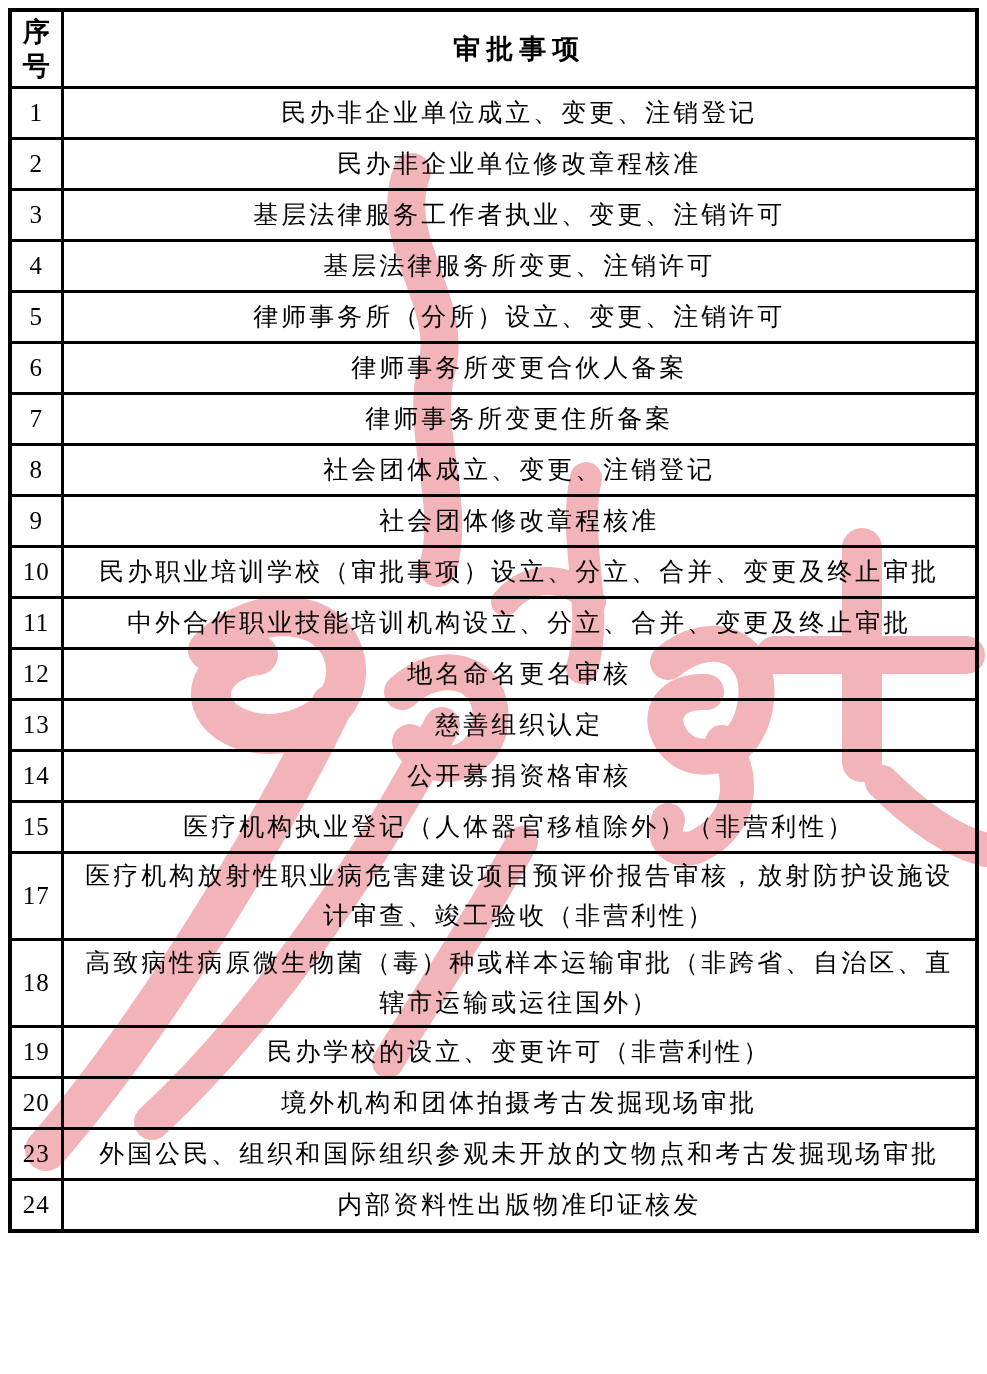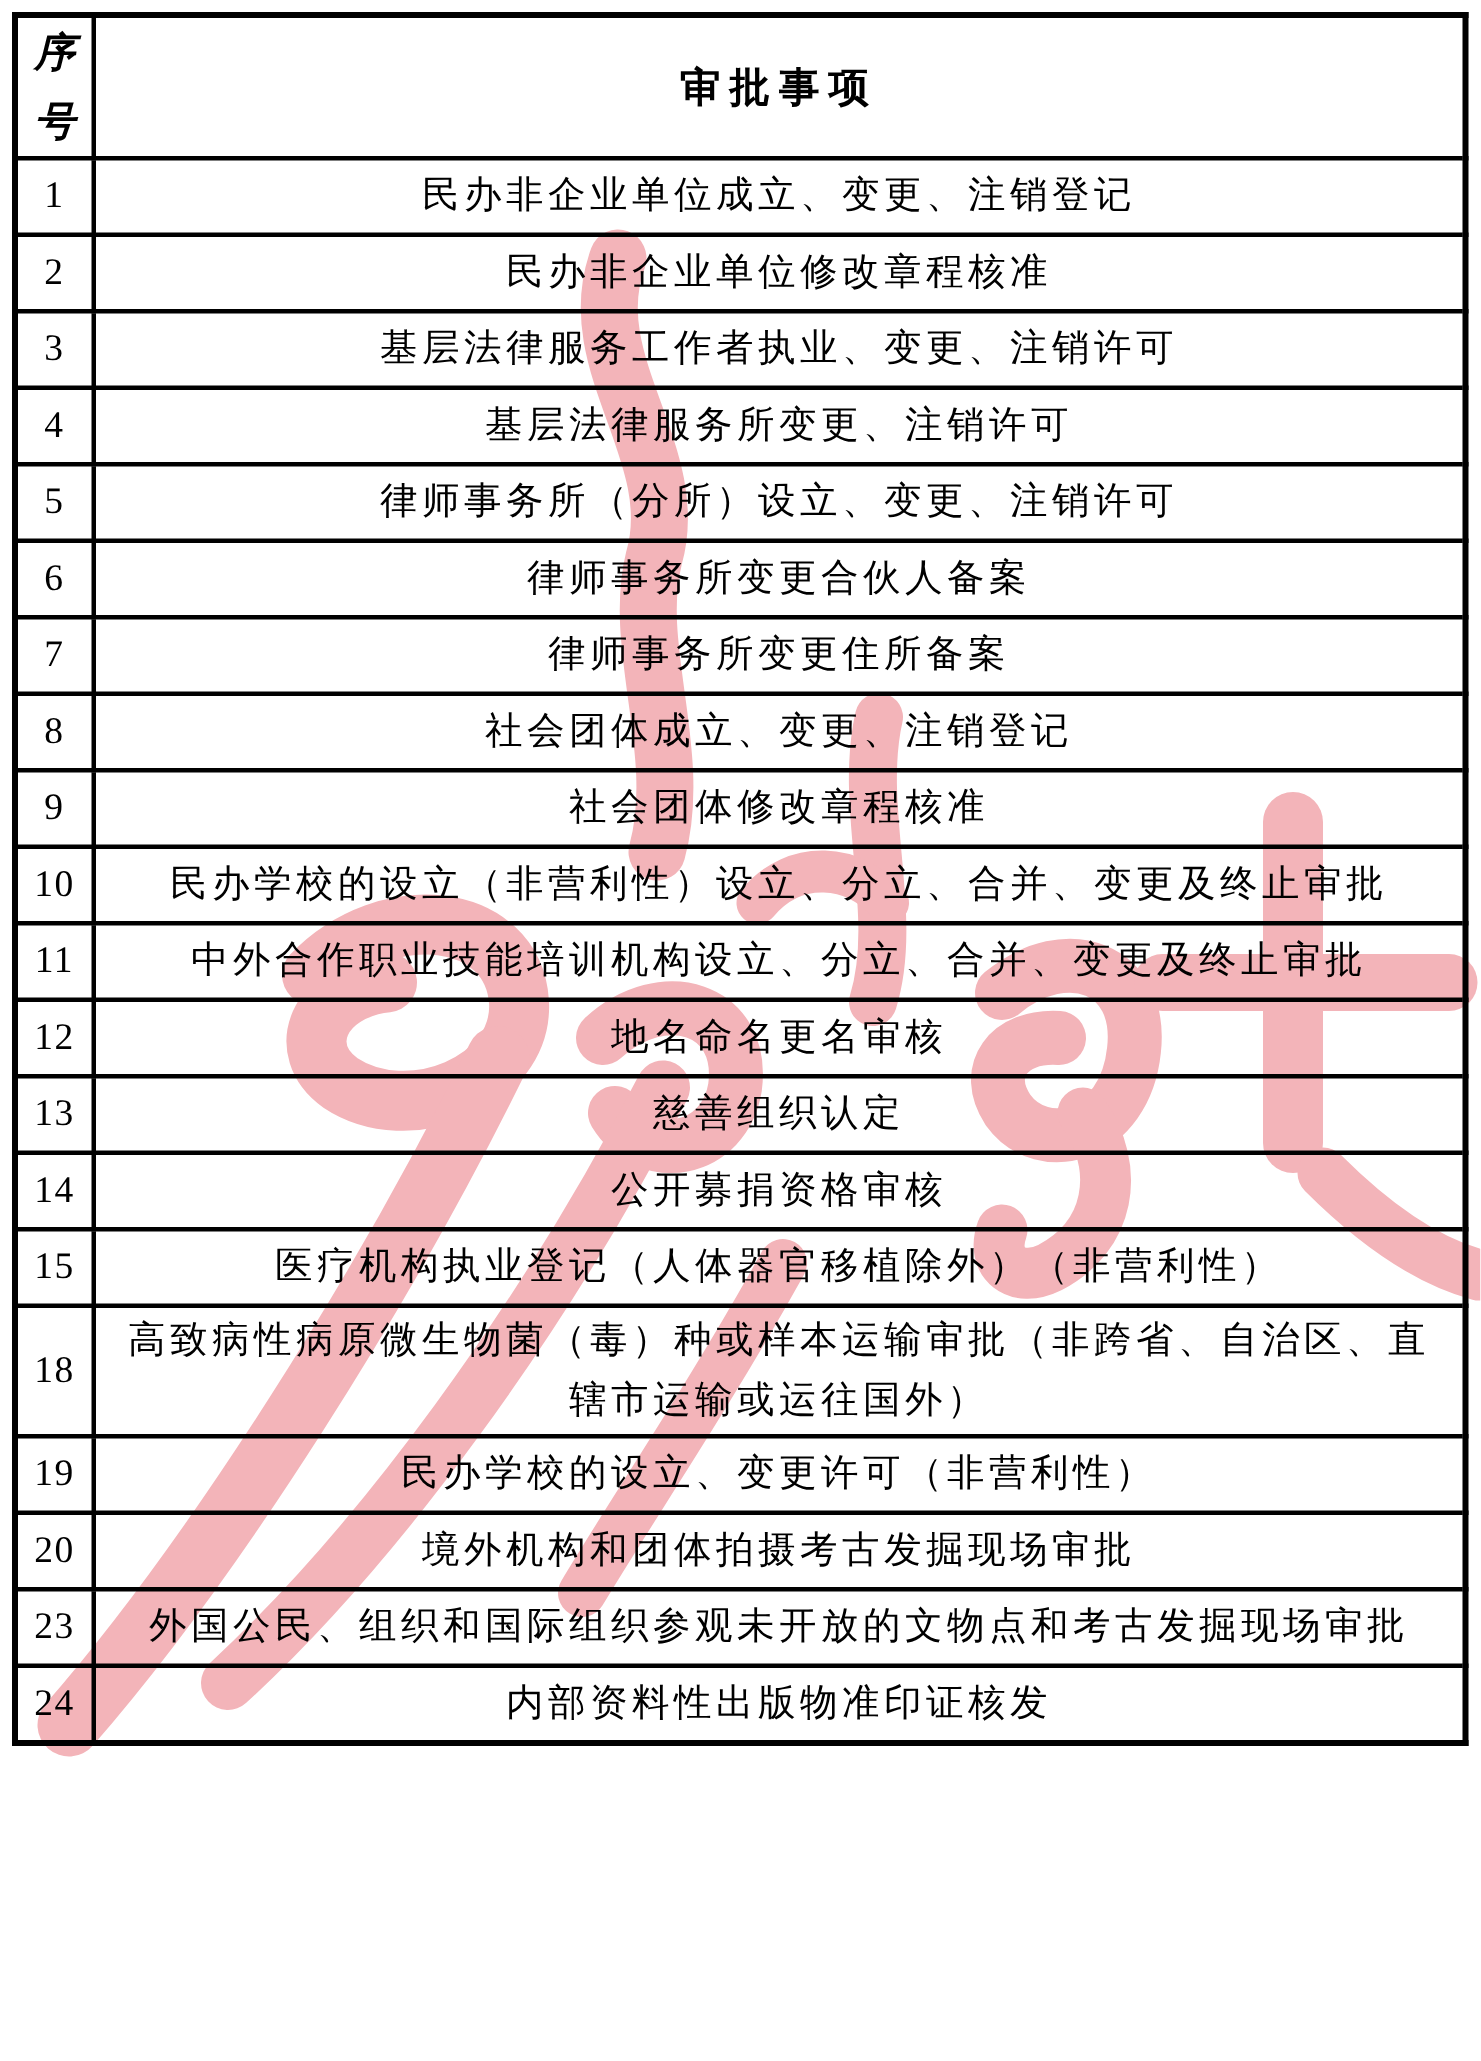--- a/index.html
+++ b/index.html
@@ -35,23 +35,22 @@
     font-weight:bold;
     font-size:27px;
     height:72px;
     letter-spacing:6px;
   }
   th.th-no{letter-spacing:0;padding:0;}
   th.th-no span{
     display:inline-block;
     width:1.05em;
     word-break:break-all;
-    line-height:46px;
+    line-height:34px;
     letter-spacing:0;
-    font-style:italic;
   }
   .approval-table td{
     font-size:25px;
     letter-spacing:3px;
     line-height:40px;
     height:44px;
     padding:2px 18px;
   }
   .approval-table td.col-no{
     padding:2px 0;
@@ -144,21 +143,21 @@
       <td class="col-item">社会团体成立、变更、注销登记</td>
     </tr>
 
     <tr>
       <td class="col-no">9</td>
       <td class="col-item">社会团体修改章程核准</td>
     </tr>
 
     <tr>
       <td class="col-no">10</td>
-      <td class="col-item">民办学校的设立（非营利性）设立、分立、合并、变更及终止审批</td>
+      <td class="col-item">民办职业培训学校（审批事项）设立、分立、合并、变更及终止审批</td>
     </tr>
 
     <tr>
       <td class="col-no">11</td>
       <td class="col-item">中外合作职业技能培训机构设立、分立、合并、变更及终止审批</td>
     </tr>
 
     <tr>
       <td class="col-no">12</td>
       <td class="col-item">地名命名更名审核</td>
@@ -173,20 +172,24 @@
       <td class="col-no">14</td>
       <td class="col-item">公开募捐资格审核</td>
     </tr>
 
     <tr>
       <td class="col-no">15</td>
       <td class="col-item">医疗机构执业登记（人体器官移植除外）（非营利性）</td>
     </tr>
 
 
+    <tr>
+      <td class="col-no">17</td>
+      <td class="col-item">医疗机构放射性职业病危害建设项目预评价报告审核，放射防护设施设计审查、竣工验收（非营利性）</td>
+    </tr>
 
     <tr>
       <td class="col-no">18</td>
       <td class="col-item">高致病性病原微生物菌（毒）种或样本运输审批（非跨省、自治区、直辖市运输或运往国外）</td>
     </tr>
 
     <tr>
       <td class="col-no">19</td>
       <td class="col-item">民办学校的设立、变更许可（非营利性）</td>
     </tr>

